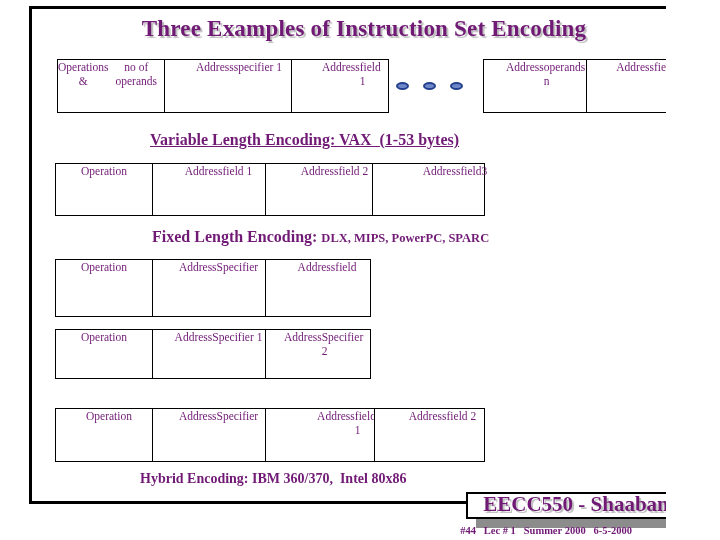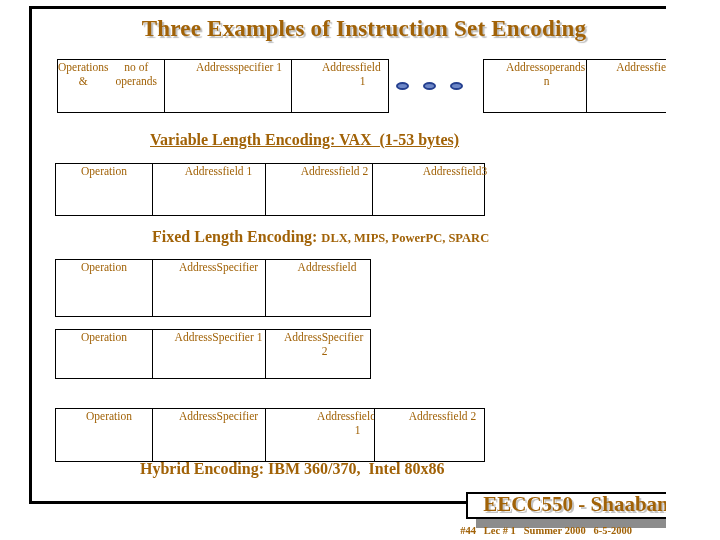--- a/index.html
+++ b/index.html
@@ -1,17 +1,17 @@
 <!DOCTYPE html>
 <html style="--dot-fill: #6d87c7; --dot-stroke: #243f8f;"><head>
 <meta charset="utf-8">
 <style>
   html,body{margin:0;padding:0;background:#fff;}
   .slide{position:relative;width:666px;height:540px;background:#fff;overflow:hidden;
-         font-family:"Liberation Serif","DejaVu Serif",serif;color:#a16207;}
+         font-family:"Liberation Serif","DejaVu Serif",serif;color:#701a75;}
   .frame{position:absolute;left:29px;top:6px;width:668px;height:498px;
          border:3px solid #000;background:#fff;box-sizing:border-box;}
   .title{position:absolute;left:30px;top:16px;width:668px;text-align:center;
          font-size:23px;font-weight:bold;letter-spacing:.2px;
          text-shadow:2px 2px 1px #bfbfbf;white-space:pre;}
   .row{position:absolute;display:flex;align-items:stretch;}
   .row-vax-left  {left:57px;  top:59px;  height:54px;}
   .row-vax-right {left:483px; top:59px;  height:54px;}
   .dots{position:absolute;left:396px;top:59px;height:54px;display:flex;
         align-items:center;gap:14px;}
@@ -24,21 +24,21 @@
   .row-hyb3   {left:55px; top:408px; height:54px;}
   .cell{box-sizing:border-box;border:1px solid #000;background:#fff;
         display:flex;justify-content:center;
         font-size:11.5px;line-height:14px;}
   .cell + .cell{margin-left:-1px;}
   .cell.center{text-align:center;}
   .caption{position:absolute;font-weight:bold;white-space:pre;}
   .cap-variable{left:150px;top:131px;font-size:16px;text-decoration:underline;}
   .cap-fixed   {left:152px;top:228px;font-size:16px;}
   .cap-fixed .sub{font-size:12.5px;}
-  .cap-hybrid  {left:140px;top:460px;font-size:16px;}
+  .cap-hybrid  {left:140px;top:471px;font-size:14px;}
   .badge{position:absolute;left:466px;top:492px;width:220px;height:27px;
          background:#fff;border:2px solid #000;box-sizing:border-box;
          display:flex;align-items:flex-end;justify-content:center;z-index:5;
          box-shadow:10px 9px 0 #8c8c8c;}
   .badge-text{font-size:21px;font-weight:bold;white-space:pre;
               text-shadow:2px 2px 0 #c4c4c4;}
   .footer-line{position:absolute;top:525px;right:34px;font-size:10.5px;
                font-weight:bold;white-space:pre;z-index:6;}
 </style>
 </head>

